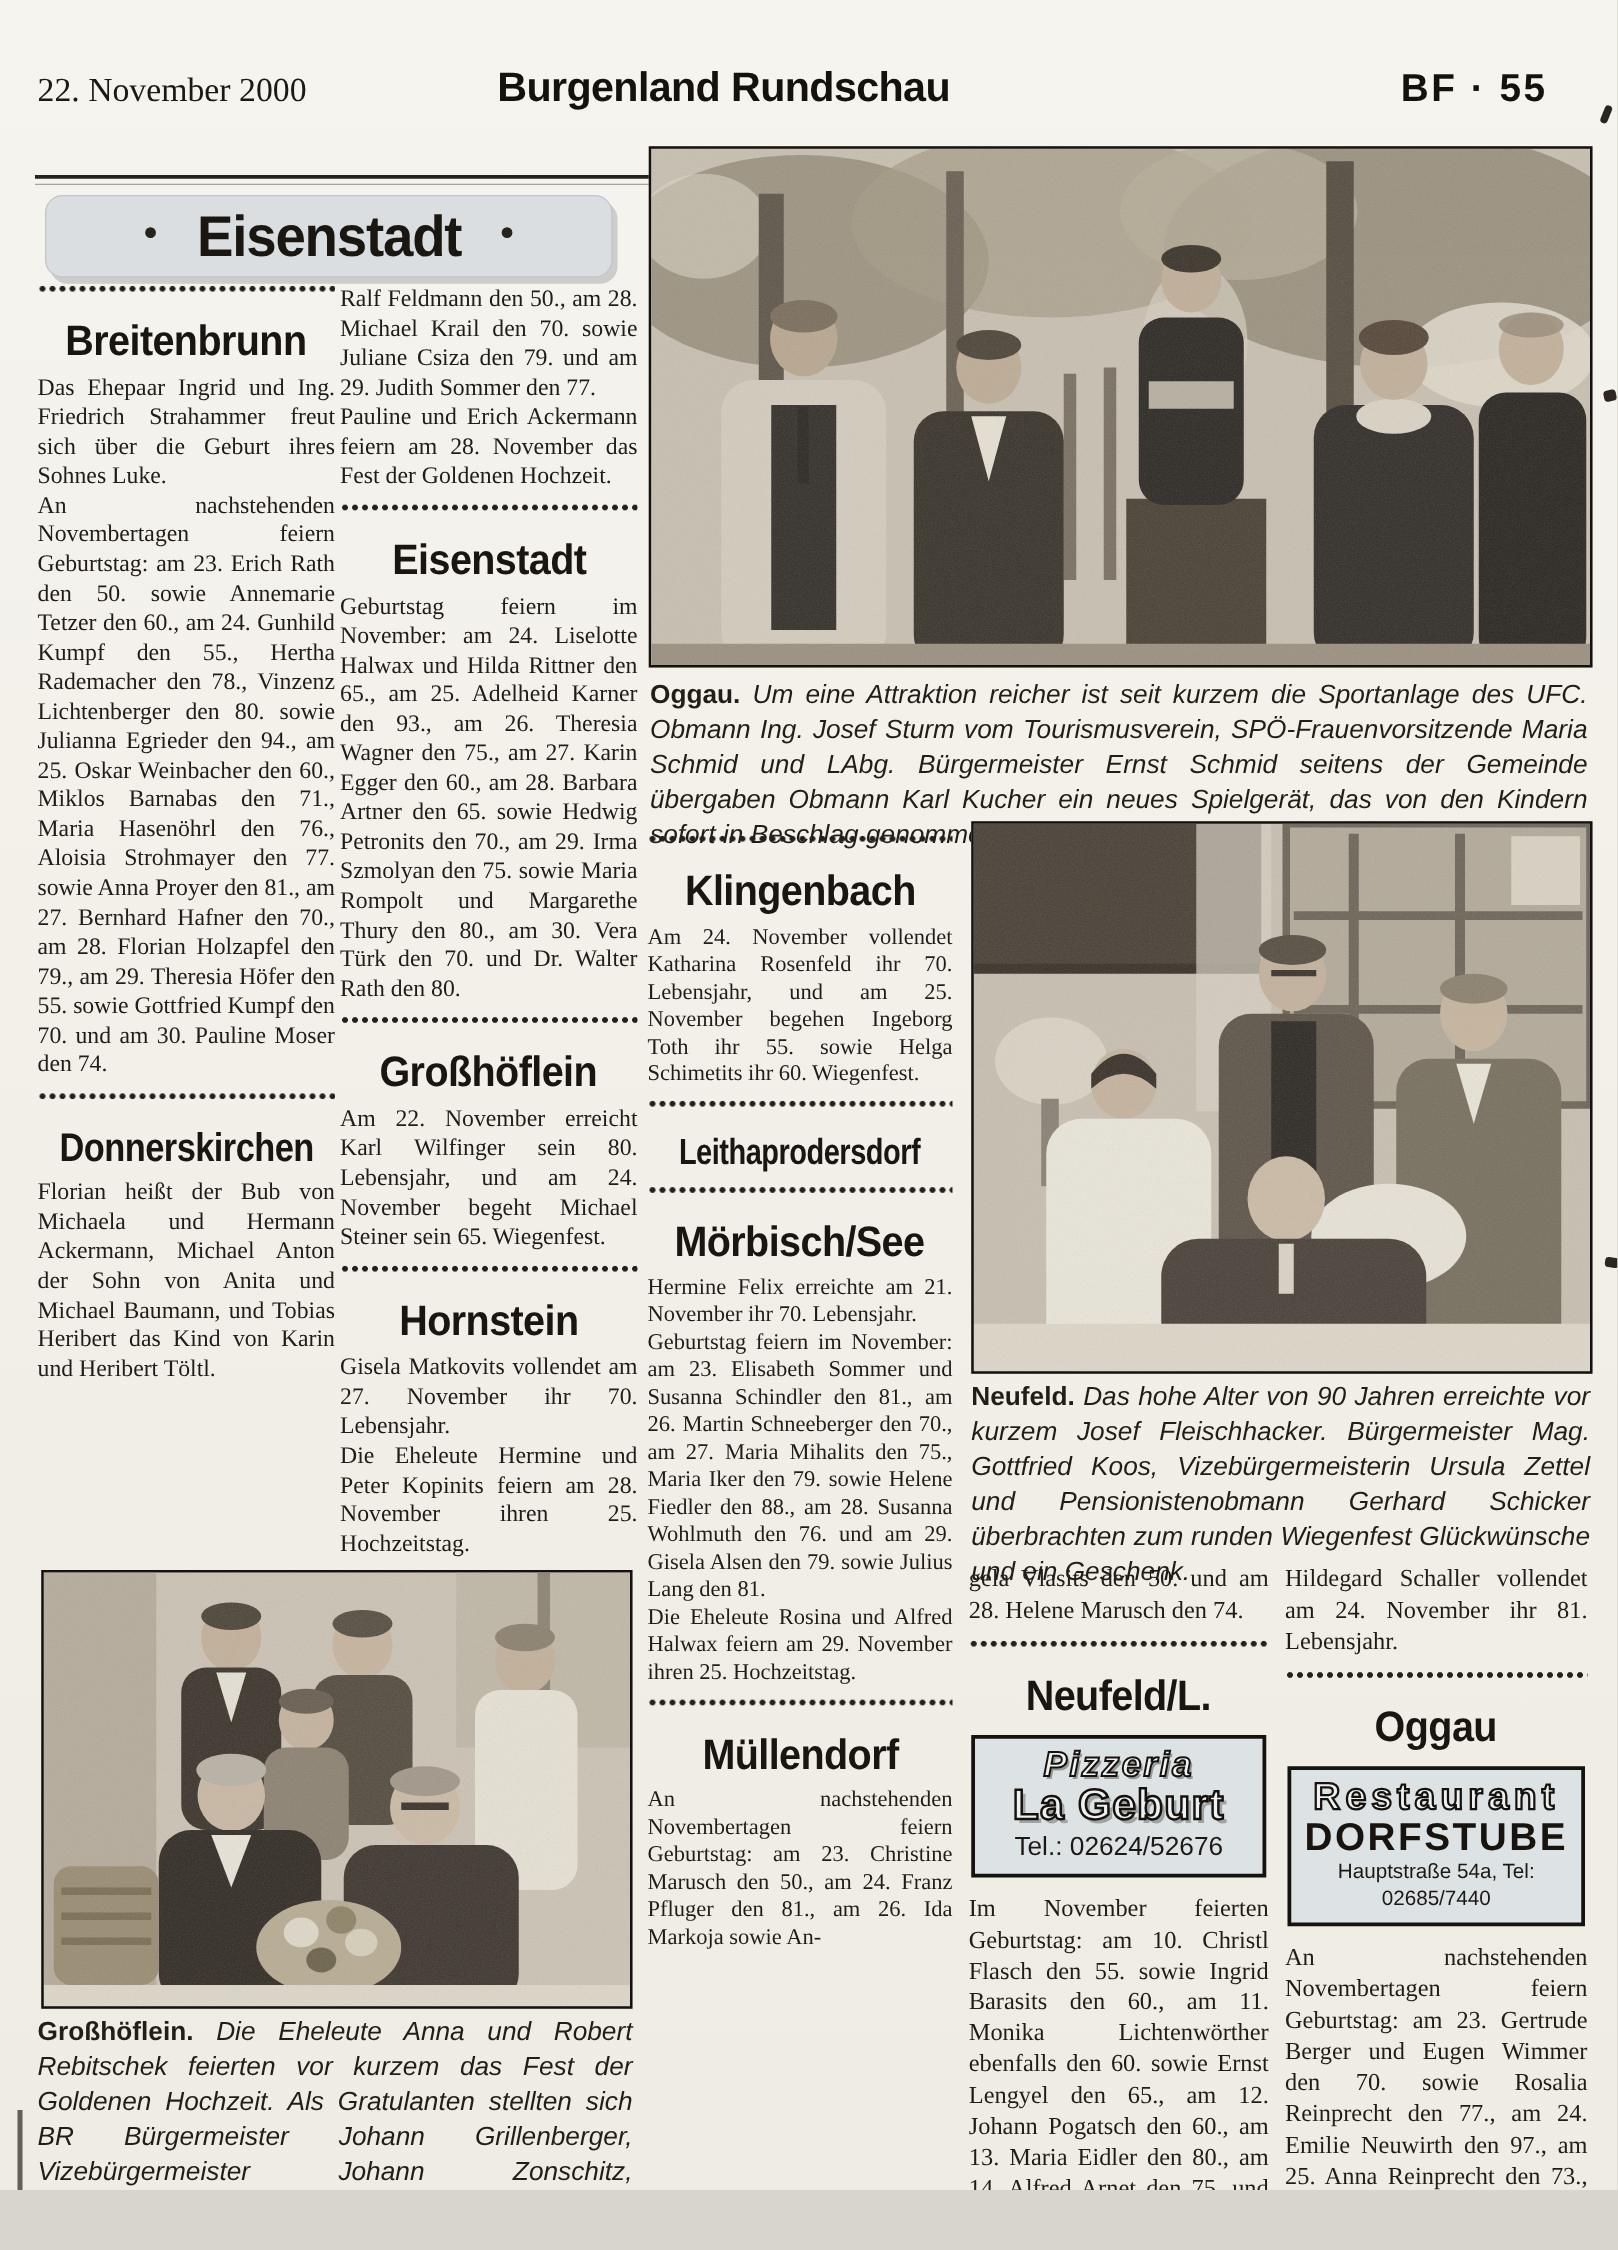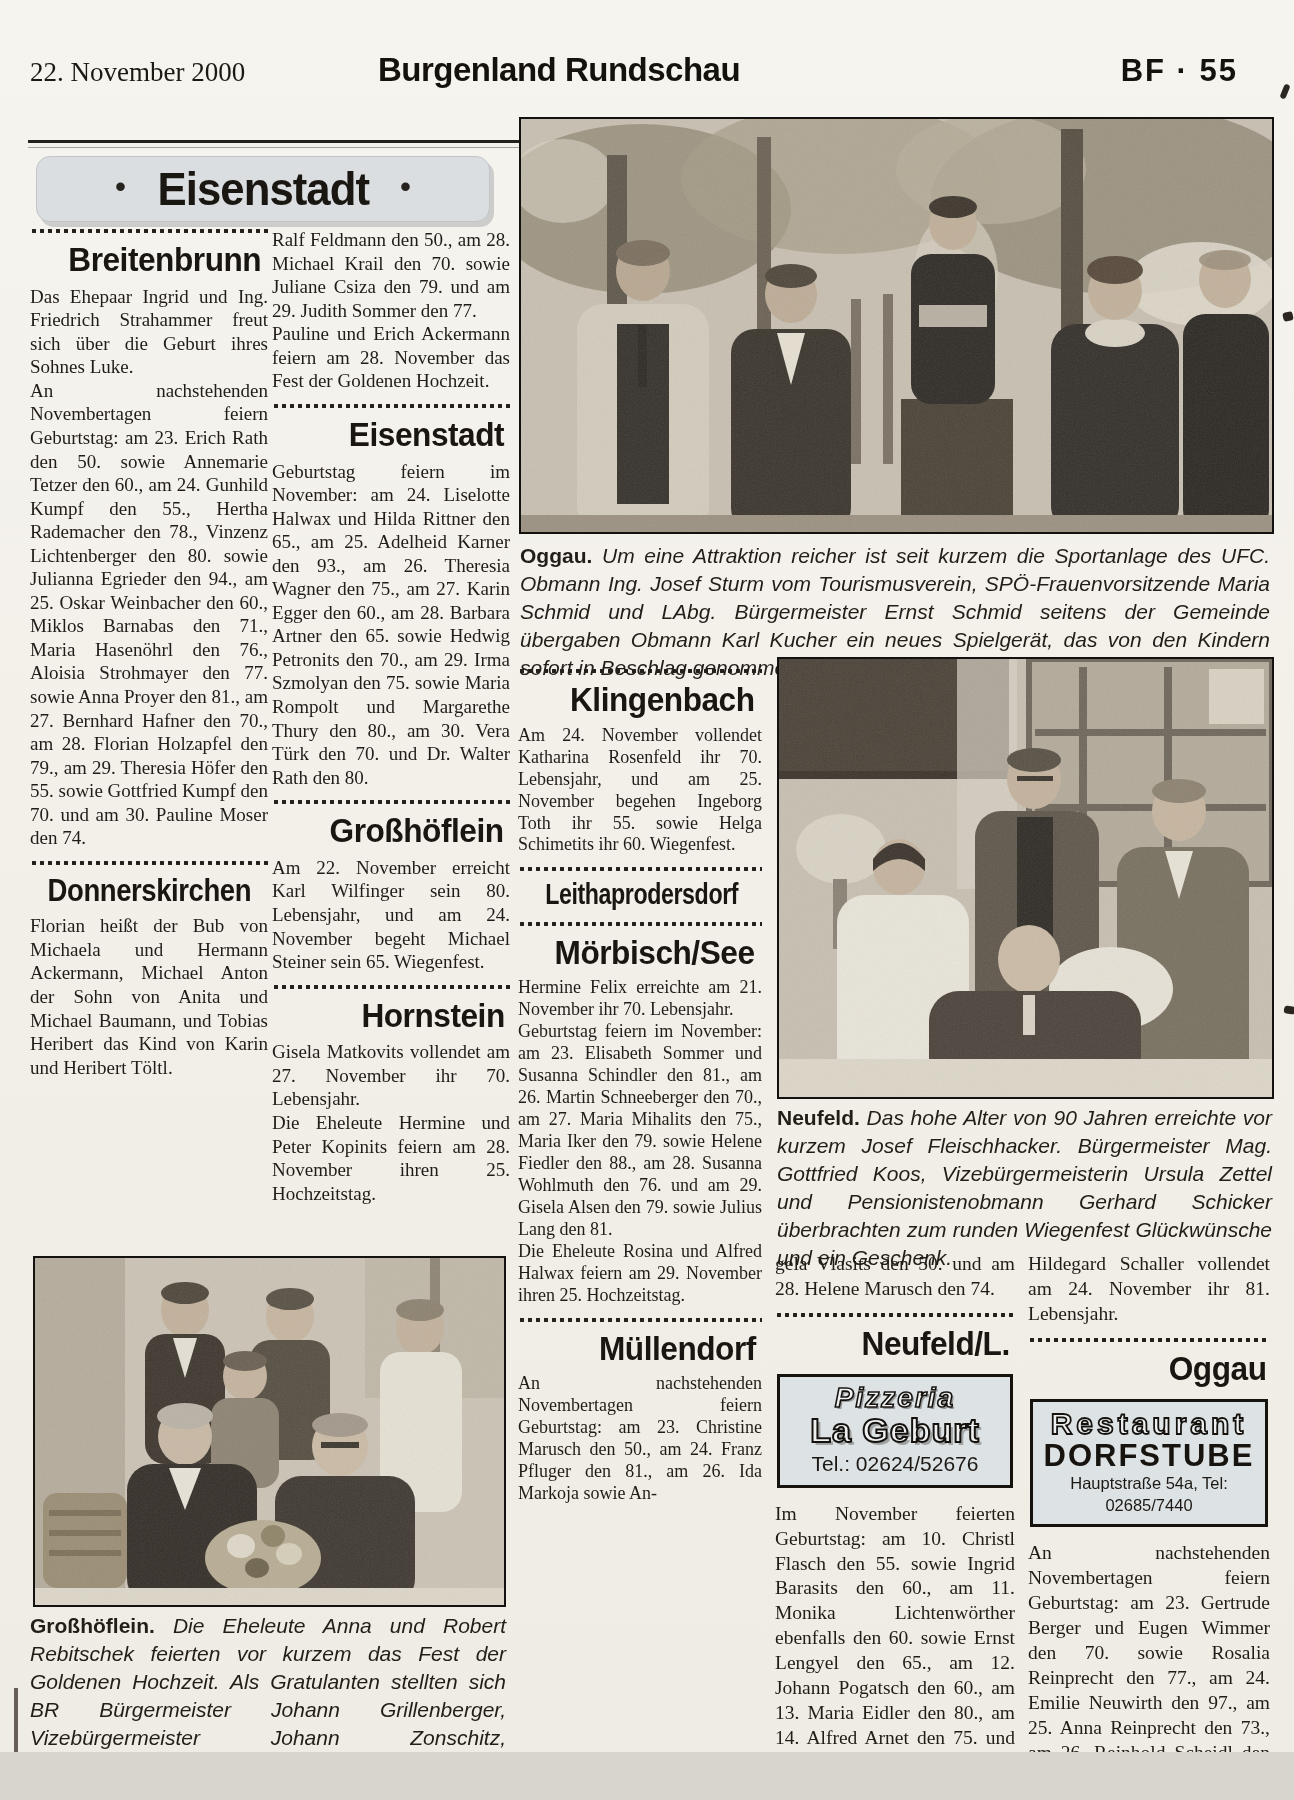--- a/index.html
+++ b/index.html
@@ -2,21 +2,21 @@
 <html lang="de"><head>
 <meta charset="utf-8">
 <style>
   html,body{margin:0;padding:0;background:#d8d5cd;}
   .page{position:relative;width:1294px;height:1752px;margin:0 auto;overflow:hidden;
         background:linear-gradient(180deg,#f6f4ef 0%,#f2efe8 55%,#efece4 100%);
         font-family:"Liberation Serif",serif;color:#201c17;}
 
   
   .masthead-date{position:absolute;left:30px;top:58px;font:27px/1.1 "Liberation Serif",serif;color:#1c1813;}
-  .masthead-title{position:absolute;left:358px;top:52px;width:402px;text-align:center;
+  .masthead-title{position:absolute;left:358px;top:52px;width:402px;text-align:right;
         font:800 33px/1.1 "Liberation Sans",sans-serif;color:#15120e;letter-spacing:-0.5px;}
   .masthead-page{position:absolute;right:56px;top:54px;font:800 31px/1.1 "Liberation Sans",sans-serif;
         color:#15120e;letter-spacing:2px;}
   .header-rule{position:absolute;left:28px;right:22px;top:140px;height:4px;
         border-top:3px solid #26221c;border-bottom:1px solid #a9a298;}
 
   
   .region-badge{position:absolute;left:36px;top:156px;width:452px;height:64px;background:#dbdee1;
         border:1px solid #c2c5c8;border-radius:14px;box-shadow:4px 5px 0 rgba(130,135,140,.35);
         display:flex;align-items:center;justify-content:center;gap:26px;}
@@ -35,21 +35,21 @@
   .col p{margin:0;text-align:justify;hyphens:auto;-webkit-hyphens:auto;}
   .col1 p,.col2 p{font-size:19px;line-height:1.24;}
   .col3 p{font-size:18px;line-height:1.22;}
   .col4 p,.col5 p{font-size:19.5px;line-height:1.28;}
 
   .rule-dotted{height:6px;margin:10px 0 2px;
         background-image:radial-gradient(circle,#241f1a 2.1px,transparent 2.5px);
         background-size:8px 6px;background-repeat:repeat-x;background-position:0 50%;}
   .rule-first{margin-top:0;}
 
-  .sec-h{text-align:right;margin:7px 0 7px;}
+  .sec-h{text-align:center;margin:21px 0 7px;}
   .hx{display:inline-block;font:800 34px/1.08 "Liberation Sans",sans-serif;color:#191510;
       letter-spacing:-0.5px;white-space:nowrap;transform:scaleX(.93);transform-origin:center;}
   .hx-sm{font-size:32px;transform:scaleX(.86);}
   .hx-xs{font-size:29px;transform:scaleX(.8);}
 
   
   .photo{position:absolute;border:2px solid #141210;background:#c8c0b1;overflow:hidden;}
   .photo svg{display:block;width:100%;height:100%;}
   .photo1{left:519px;top:117px;width:751px;height:413px;}
   .photo2{left:777px;top:657px;width:493px;height:438px;}

